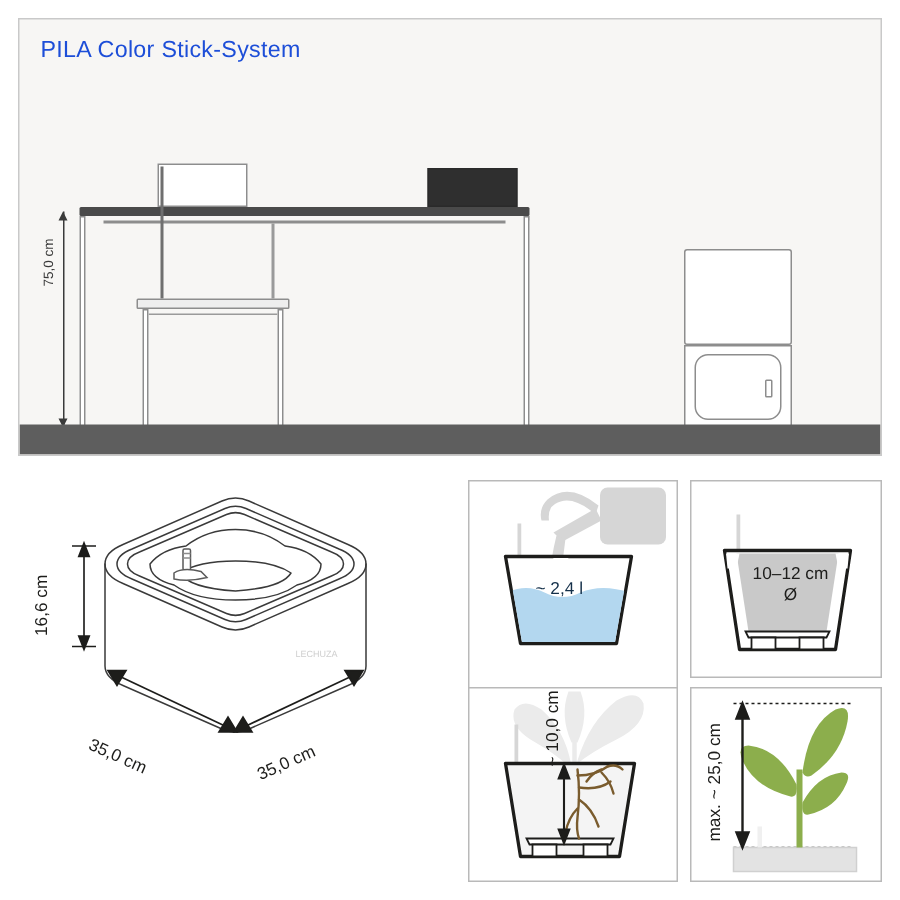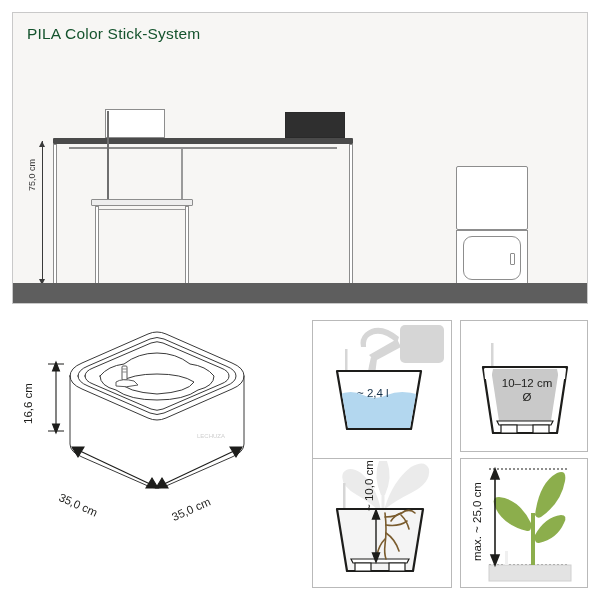--- a/index.html
+++ b/index.html
@@ -13,21 +13,21 @@
   .sheet{position:absolute;left:0;top:0;width:600px;height:600px;}
 
   
   .room{
     position:absolute;left:12px;top:12px;width:576px;height:292px;
     background:#f7f6f4;border:1px solid #c9c9c9;box-sizing:border-box;
     overflow:hidden;
   }
   .room-title{
     position:absolute;left:14px;top:12px;
-    font-size:15.5px;color:#14532d;letter-spacing:.2px;white-space:nowrap;
+    font-size:15.5px;color:#1d4ed8;letter-spacing:.2px;white-space:nowrap;
   }
   .floor{
     position:absolute;left:0;bottom:0;width:100%;height:20px;background:#5e5e5e;
   }
 
   
   .desk-top{
     position:absolute;left:40px;top:125px;width:300px;height:6px;
     background:#4a4a4a;border-radius:1px;
   }

